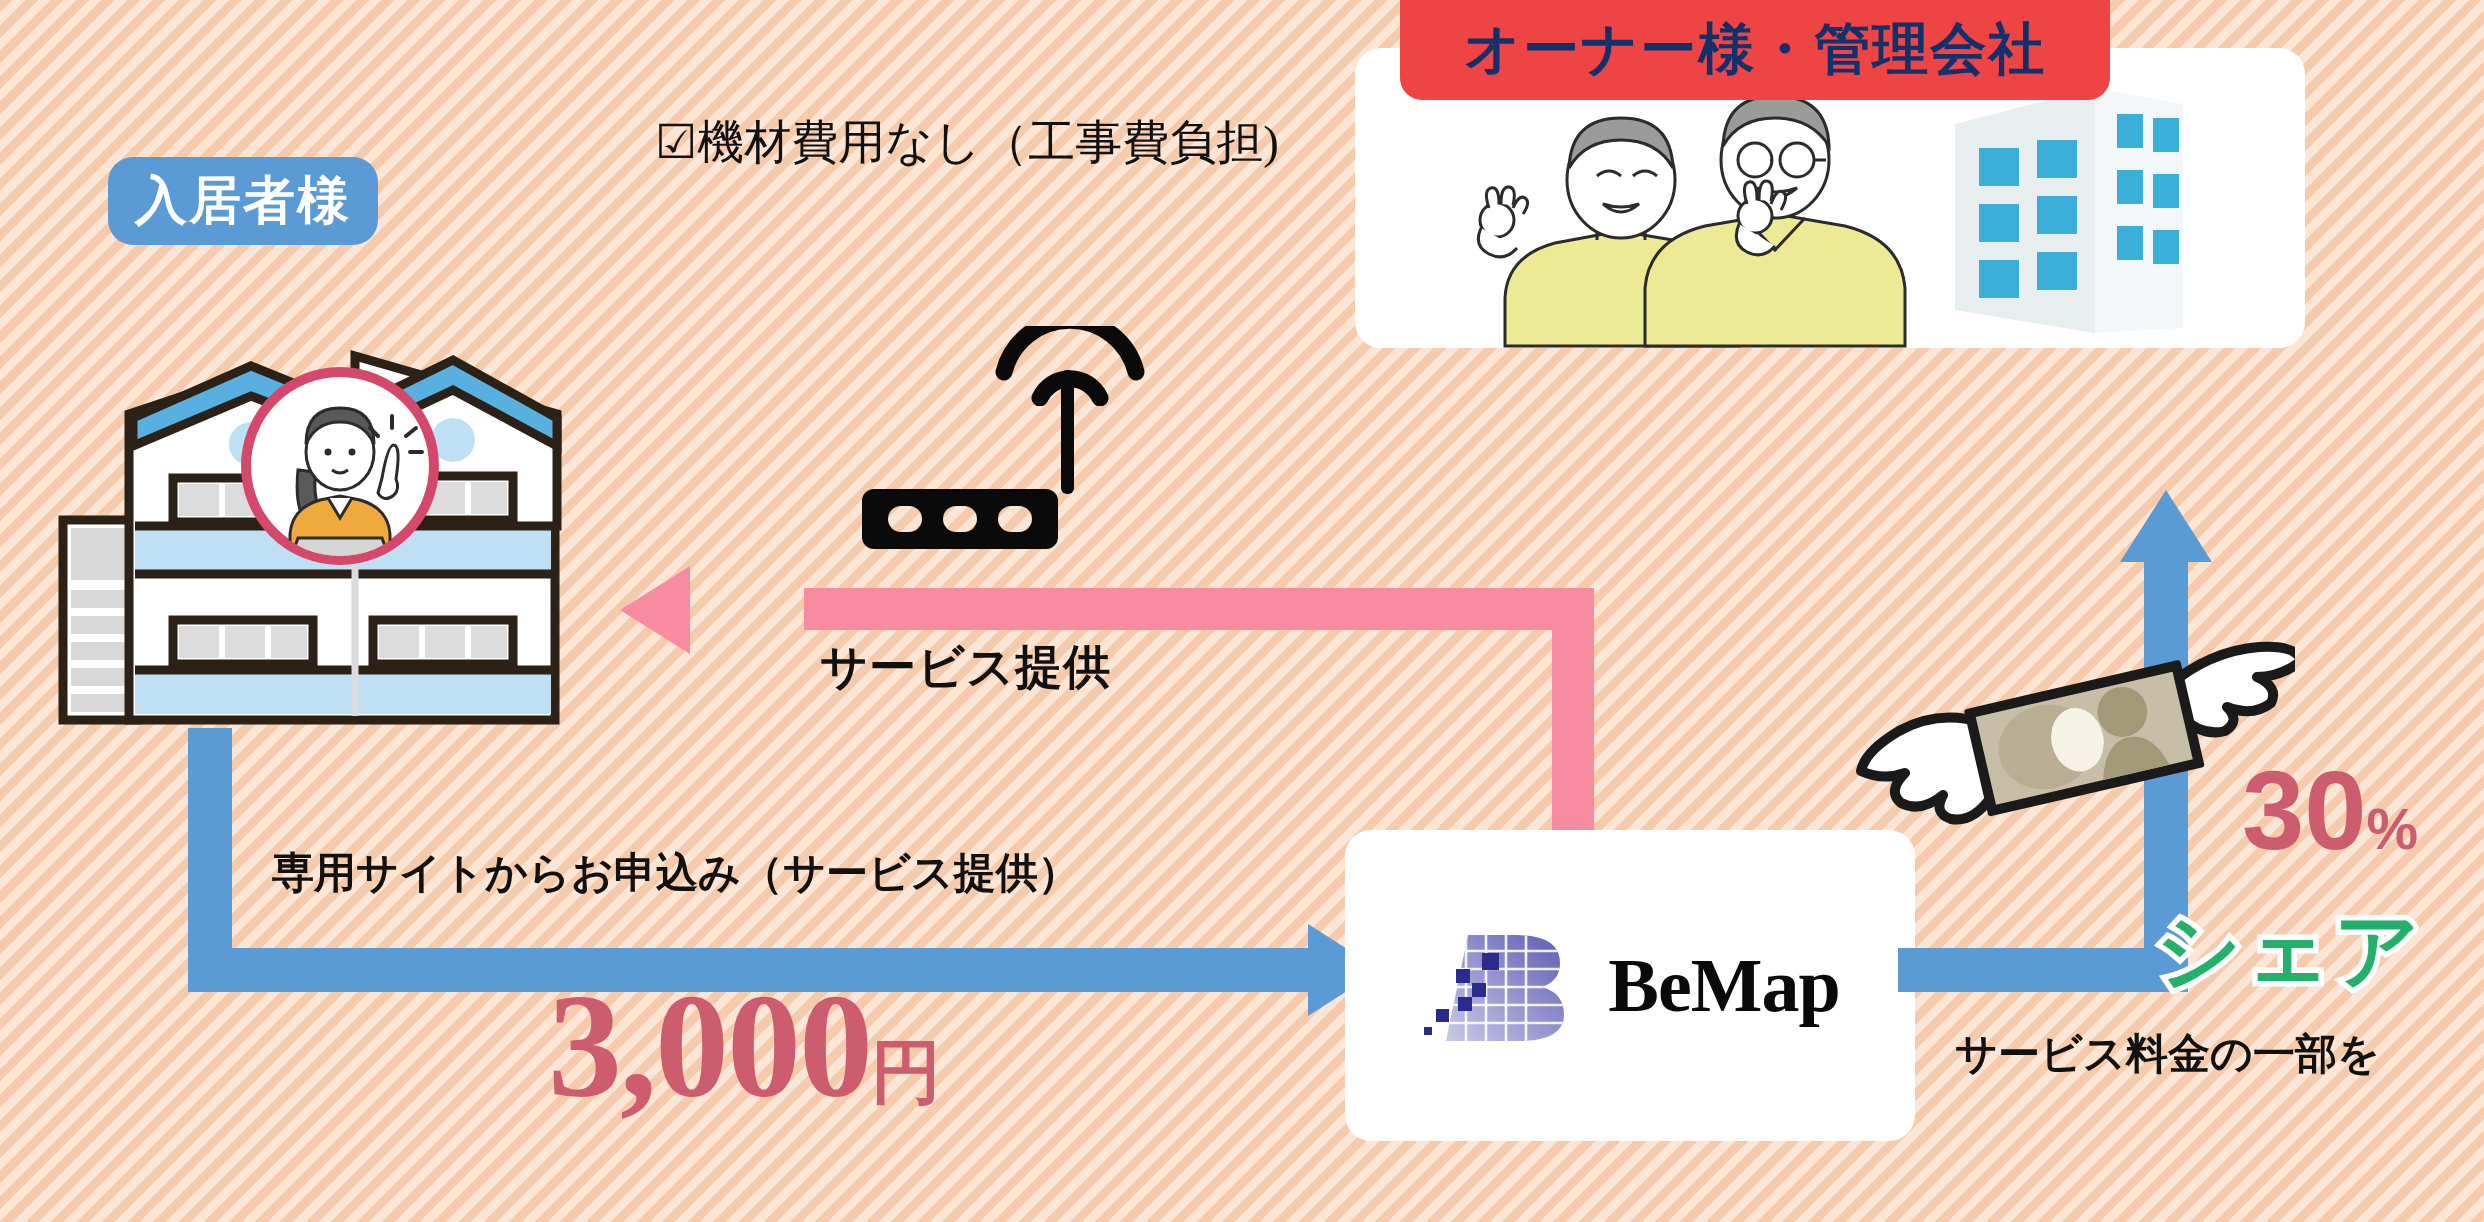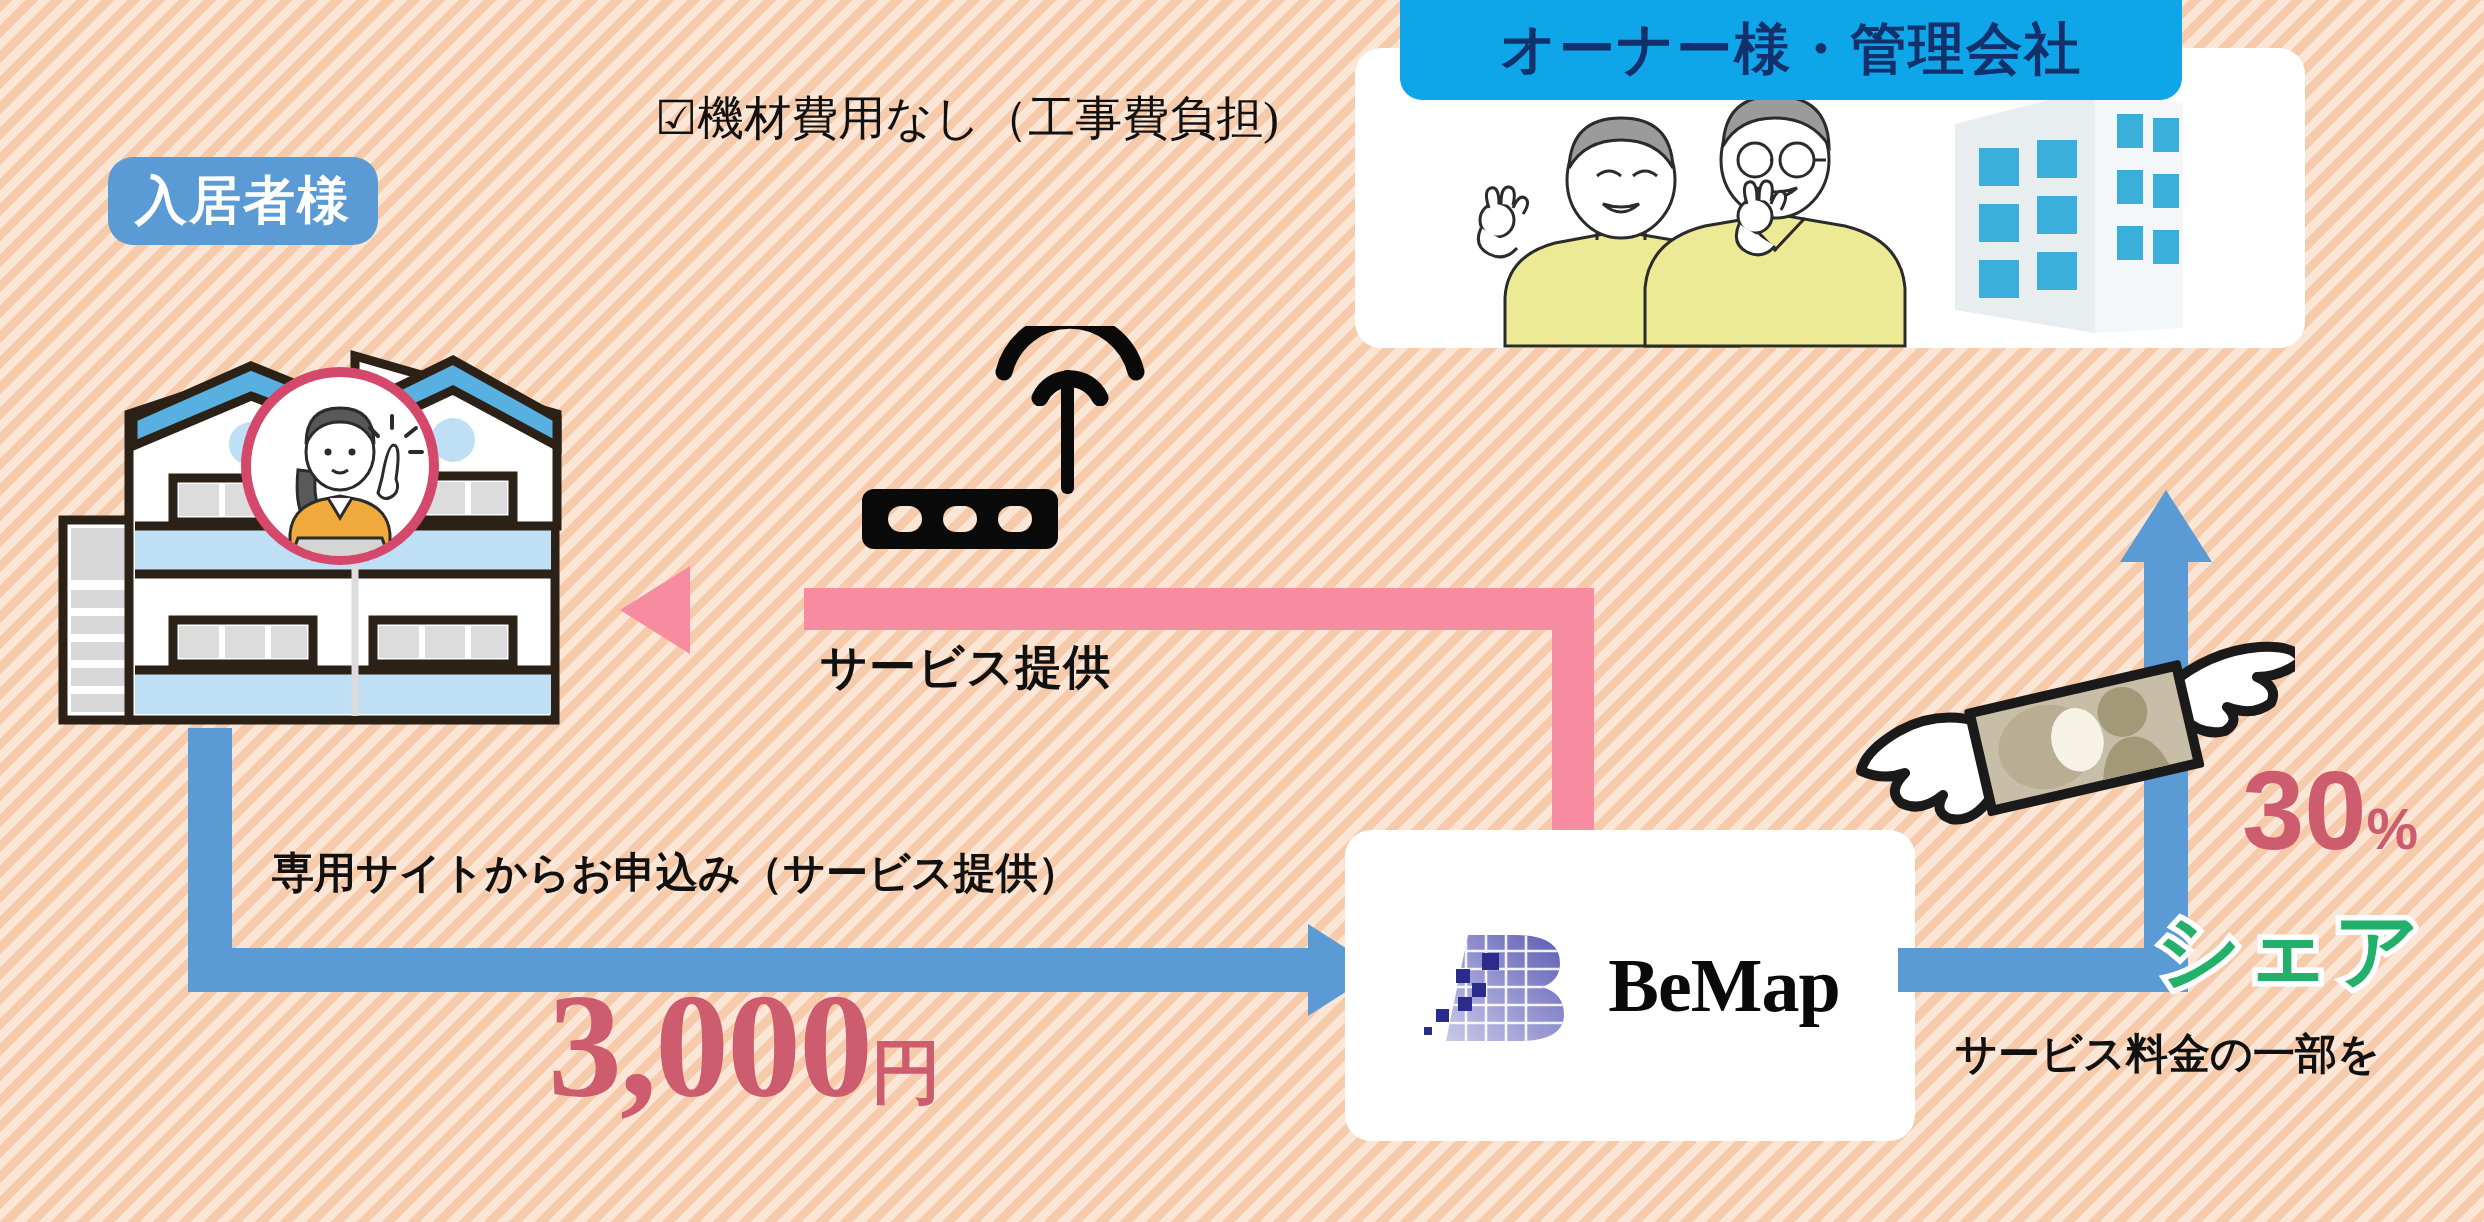--- a/index.html
+++ b/index.html
@@ -13,29 +13,29 @@
   }
   .abs{position:absolute;}
 
   
   .badge-blue{
     left:108px;top:157px;width:270px;height:88px;border-radius:25px;
     background:#5B9BD5;display:flex;align-items:center;justify-content:center;
     color:#ffffff;font-size:52px;font-weight:bold;letter-spacing:2px;
   }
   .badge-yellow{
-    left:1400px;top:0px;width:782px;height:100px;border-radius:0 0 22px 22px;
-    background:#0ea5e9;display:flex;align-items:center;justify-content:center;
+    left:1400px;top:0px;width:710px;height:100px;border-radius:0 0 22px 22px;
+    background:#ef4444;display:flex;align-items:center;justify-content:center;
     color:#12306B;font-size:56px;font-weight:bold;letter-spacing:2px;
   }
 
   
   .checklist{left:655px;top:88px;font-size:47px;color:#111;line-height:1.28;
     font-family:"Liberation Serif","DejaVu Serif",serif;white-space:nowrap;}
-  .checklist div{display:block;}
+  .checklist div{display:block;margin-top:24px;}
 
   
   .panel-owner{
     left:1355px;top:48px;width:950px;height:300px;background:#ffffff;border-radius:26px;
   }
   .panel-bemap{
     left:1345px;top:830px;width:570px;height:311px;background:#ffffff;border-radius:26px;
     display:flex;align-items:center;justify-content:center;
   }
 

